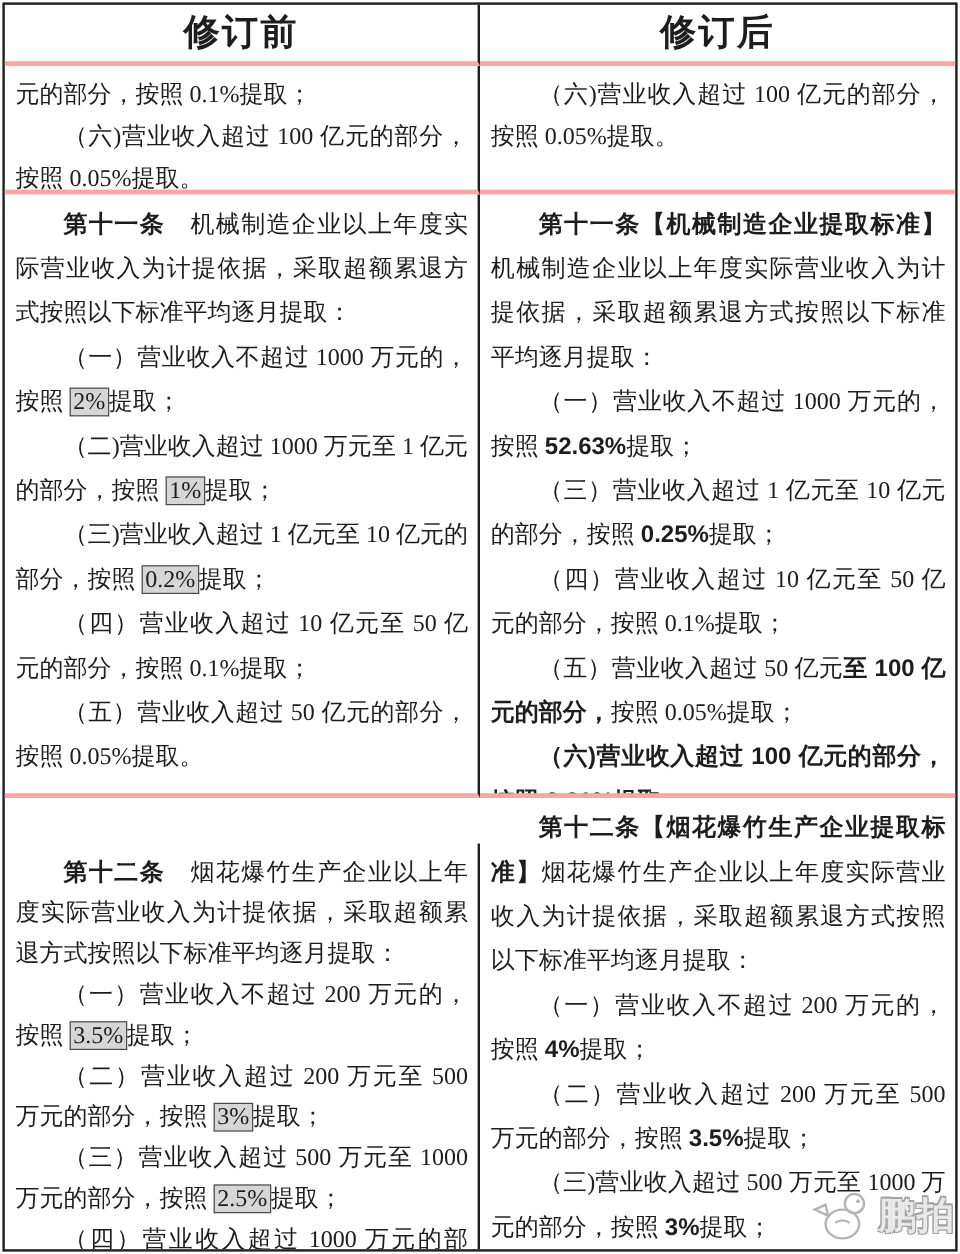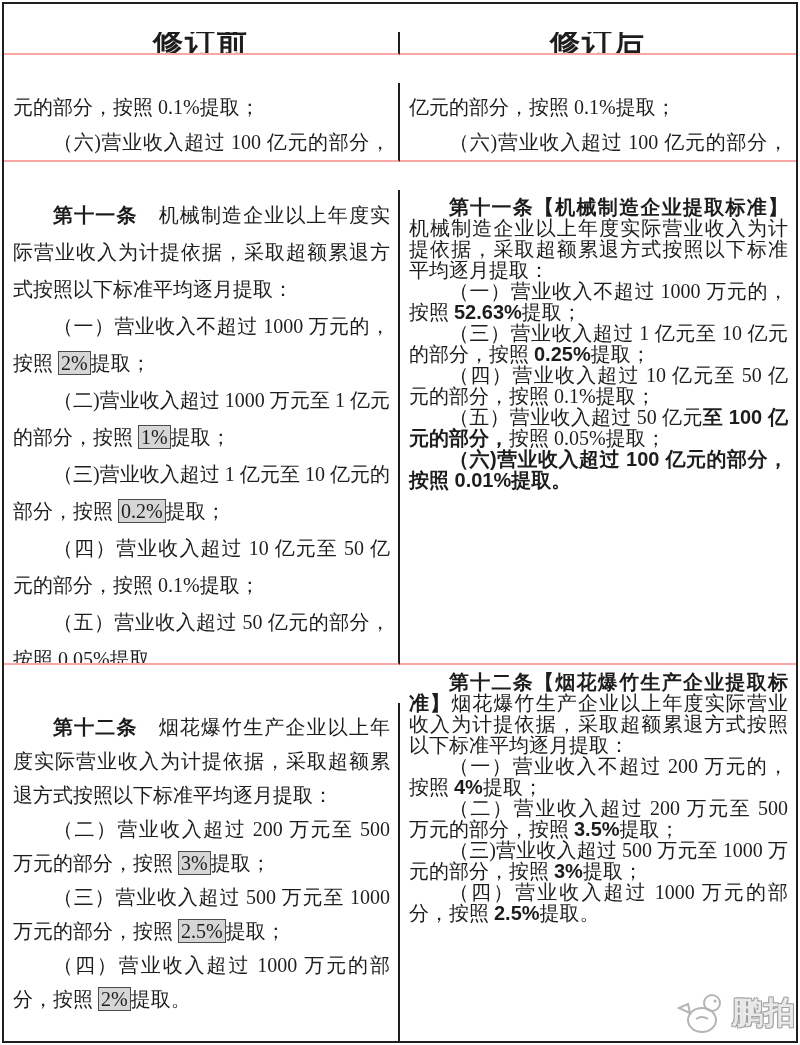--- a/index.html
+++ b/index.html
@@ -15,33 +15,33 @@
     grid-template-rows:51px 107px 503px 376px;
   }
   .cell{
     box-sizing:border-box;
     padding:7px 8px 0 9px;
     font-size:20px;
     text-align:justify;
     overflow:hidden;
   }
   .cell.col-before{border-right:2px solid #1f1f1f;}
-  .cell.hline{border-bottom:2px solid #fca5a5;margin-top:28px;}
+  .cell.hline{border-bottom:4px solid #fca5a5;}
   .cell.header{
     display:flex;align-items:center;justify-content:center;
     padding:0;font-size:30px;font-weight:700;
     font-family:"Liberation Sans","DejaVu Sans",sans-serif;
     letter-spacing:2px;
   }
   .para{margin:0;}
   .para.indent{text-indent:2em;}
   .lh35{line-height:35px;}
   .lh37{line-height:37px;}
   .lh34{line-height:34px;margin-top:38px;}
-  .lh31{line-height:21px;}
+  .lh31{line-height:37px;}
   .seg-bold{
     font-weight:700;
     font-family:"Liberation Sans","DejaVu Sans",sans-serif;
   }
   .seg-boxed{
     background:#d6d6d6;
     border:1px solid #4a4a4a;
     padding:0 2px;
   }
   .watermark{
@@ -64,21 +64,20 @@
 
 <div class="table">
   <div class="cell header col-before hline">修订前</div>
   <div class="cell header hline">修订后</div>
 
   <div class="cell col-before hline lh35">
       <p class="para"><span>元的部分，按照 0.1%提取；</span></p>
       <p class="para indent"><span>（六)营业收入超过 100 亿元的部分，按照 0.05%提取。</span></p>
     </div>
   <div class="cell hline lh35">
-      <p class="para"><span>亿元的部分，按照 0.1%提取；</span></p>
       <p class="para indent"><span>（六)营业收入超过 100 亿元的部分，按照 0.05%提取。</span></p>
     </div>
 
   <div class="cell col-before hline lh37">
       <p class="para indent"><span class="seg-bold">第十一条</span><span>　机械制造企业以上年度实际营业收入为计提依据，采取超额累退方式按照以下标准平均逐月提取：</span></p>
       <p class="para indent"><span>（一）营业收入不超过 1000 万元的，按照 </span><span class="seg-boxed">2%</span><span>提取；</span></p>
       <p class="para indent"><span>（二)营业收入超过 1000 万元至 1 亿元的部分，按照 </span><span class="seg-boxed">1%</span><span>提取；</span></p>
       <p class="para indent"><span>（三)营业收入超过 1 亿元至 10 亿元的部分，按照 </span><span class="seg-boxed">0.2%</span><span>提取；</span></p>
       <p class="para indent"><span>（四）营业收入超过 10 亿元至 50 亿元的部分，按照 0.1%提取；</span></p>
       <p class="para indent"><span>（五）营业收入超过 50 亿元的部分，按照 0.05%提取。</span></p>
@@ -87,20 +86,21 @@
       <p class="para indent"><span class="seg-bold">第十一条【机械制造企业提取标准】</span><span>机械制造企业以上年度实际营业收入为计提依据，采取超额累退方式按照以下标准平均逐月提取：</span></p>
       <p class="para indent"><span>（一）营业收入不超过 1000 万元的，按照 </span><span class="seg-bold">52.63%</span><span>提取；</span></p>
       <p class="para indent"><span>（三）营业收入超过 1 亿元至 10 亿元的部分，按照 </span><span class="seg-bold">0.25%</span><span>提取；</span></p>
       <p class="para indent"><span>（四）营业收入超过 10 亿元至 50 亿元的部分，按照 0.1%提取；</span></p>
       <p class="para indent"><span>（五）营业收入超过 50 亿元</span><span class="seg-bold">至 100 亿元的部分，</span><span>按照 0.05%提取；</span></p>
       <p class="para indent"><span class="seg-bold">（六)营业收入超过 100 亿元的部分，按照 0.01%提取。</span></p>
     </div>
 
   <div class="cell col-before lh34">
       <p class="para indent"><span class="seg-bold">第十二条</span><span>　烟花爆竹生产企业以上年度实际营业收入为计提依据，采取超额累退方式按照以下标准平均逐月提取：</span></p>
+      <p class="para indent"><span>（一）营业收入不超过 200 万元的，按照 </span><span class="seg-boxed">3.5%</span><span>提取；</span></p>
       <p class="para indent"><span>（二）营业收入超过 200 万元至 500 万元的部分，按照 </span><span class="seg-boxed">3%</span><span>提取；</span></p>
       <p class="para indent"><span>（三）营业收入超过 500 万元至 1000 万元的部分，按照 </span><span class="seg-boxed">2.5%</span><span>提取；</span></p>
       <p class="para indent"><span>（四）营业收入超过 1000 万元的部分，按照 </span><span class="seg-boxed">2%</span><span>提取。</span></p>
     </div>
   <div class="cell lh31">
       <p class="para indent"><span class="seg-bold">第十二条【烟花爆竹生产企业提取标准】</span><span>烟花爆竹生产企业以上年度实际营业收入为计提依据，采取超额累退方式按照以下标准平均逐月提取：</span></p>
       <p class="para indent"><span>（一）营业收入不超过 200 万元的，按照 </span><span class="seg-bold">4%</span><span>提取；</span></p>
       <p class="para indent"><span>（二）营业收入超过 200 万元至 500 万元的部分，按照 </span><span class="seg-bold">3.5%</span><span>提取；</span></p>
       <p class="para indent"><span>（三)营业收入超过 500 万元至 1000 万元的部分，按照 </span><span class="seg-bold">3%</span><span>提取；</span></p>
       <p class="para indent"><span>（四）营业收入超过 1000 万元的部分，按照 </span><span class="seg-bold">2.5%</span><span>提取。</span></p>

